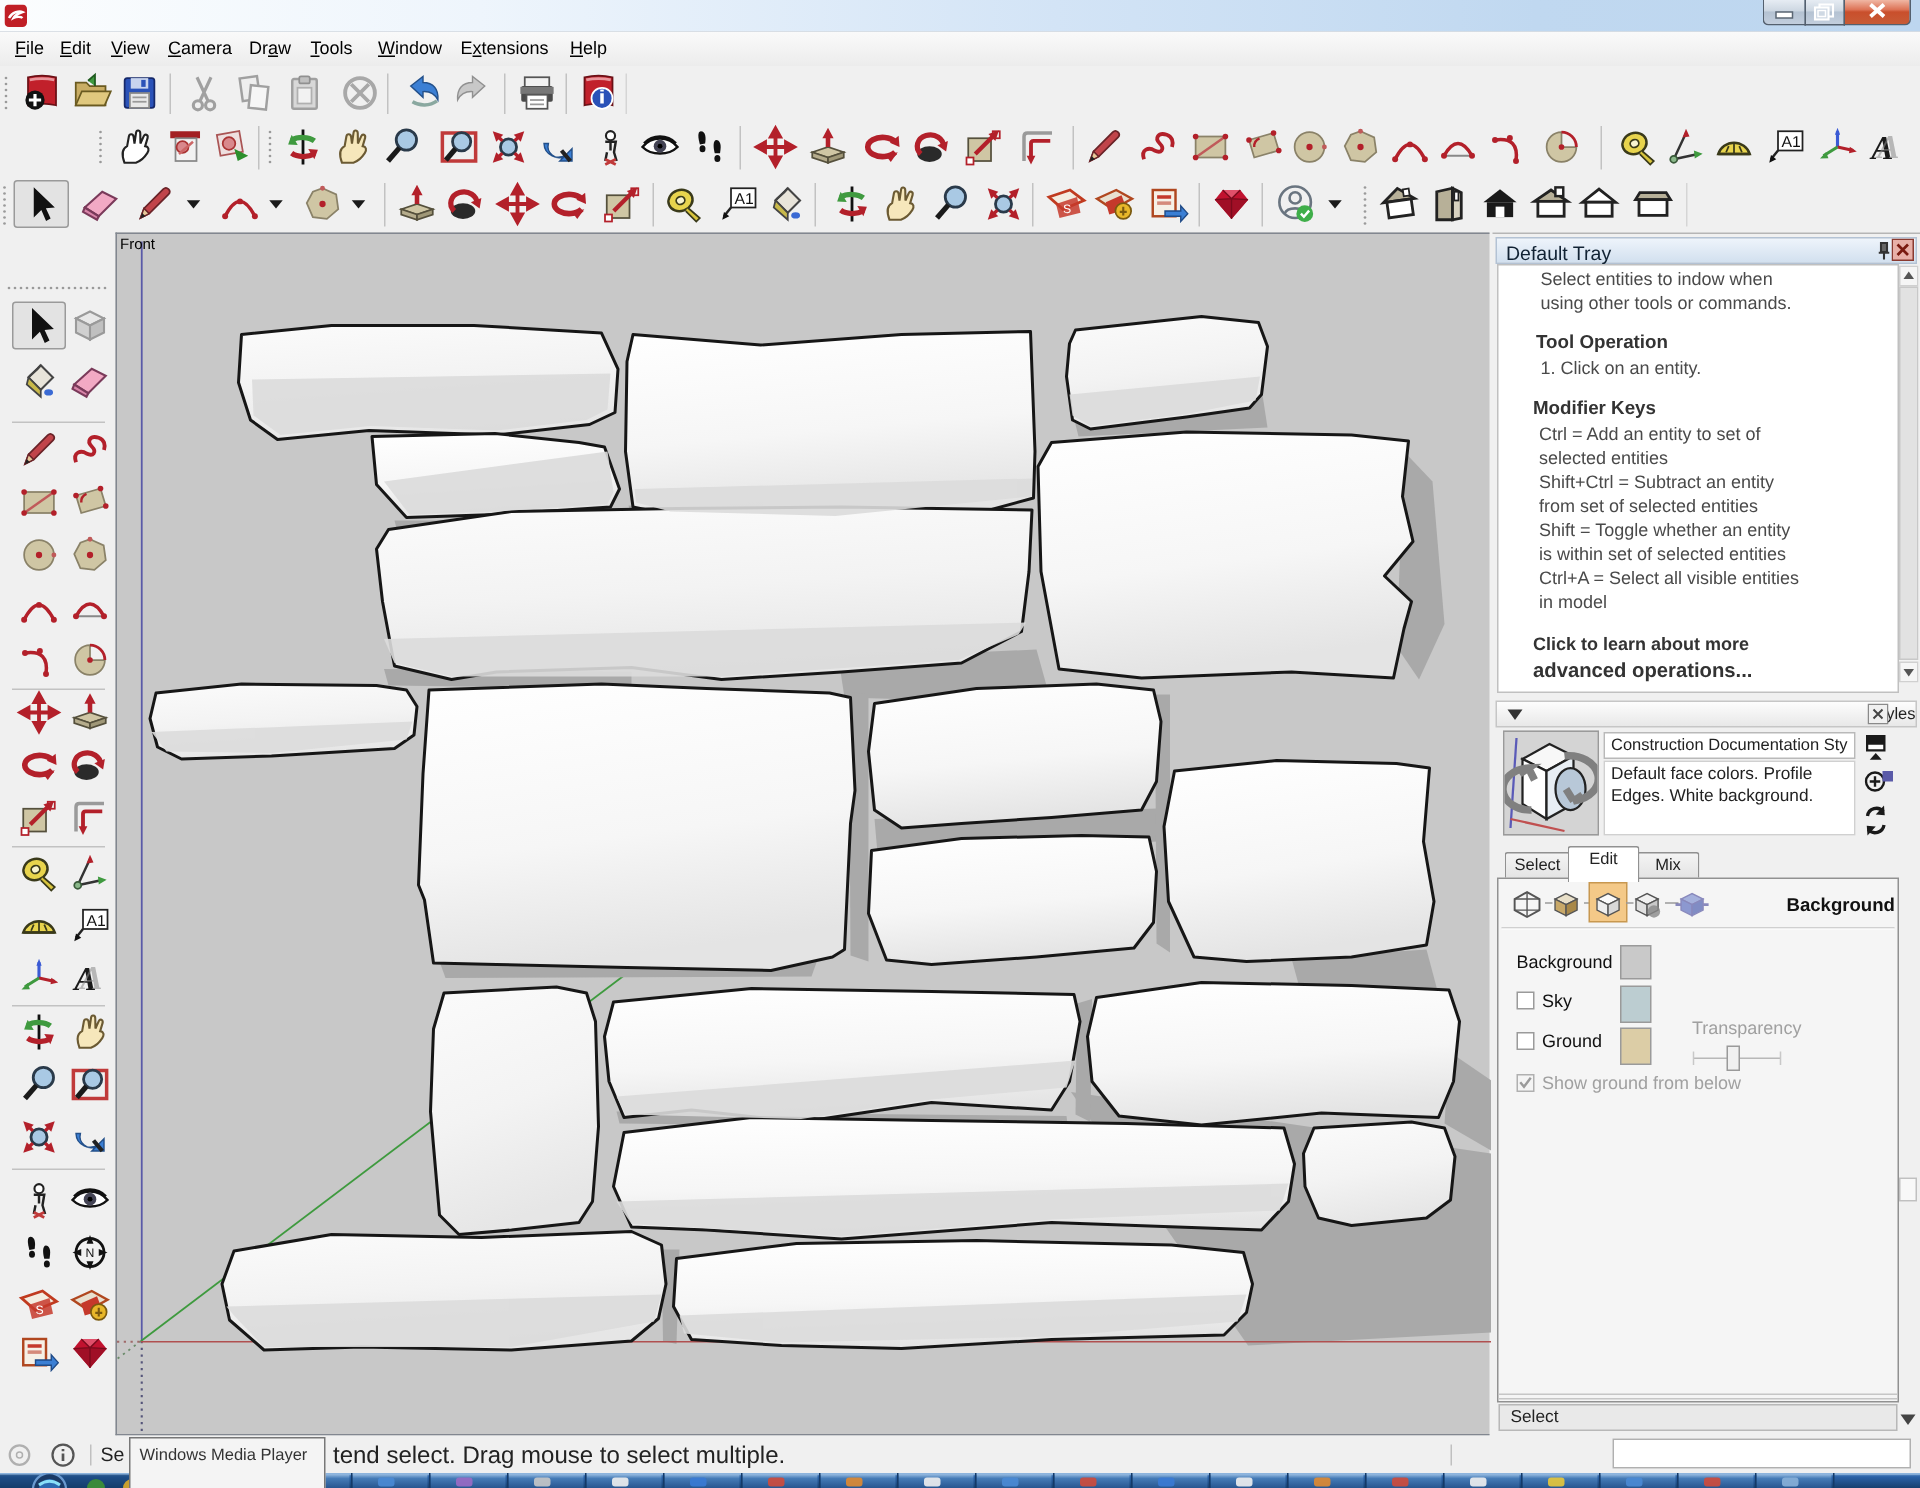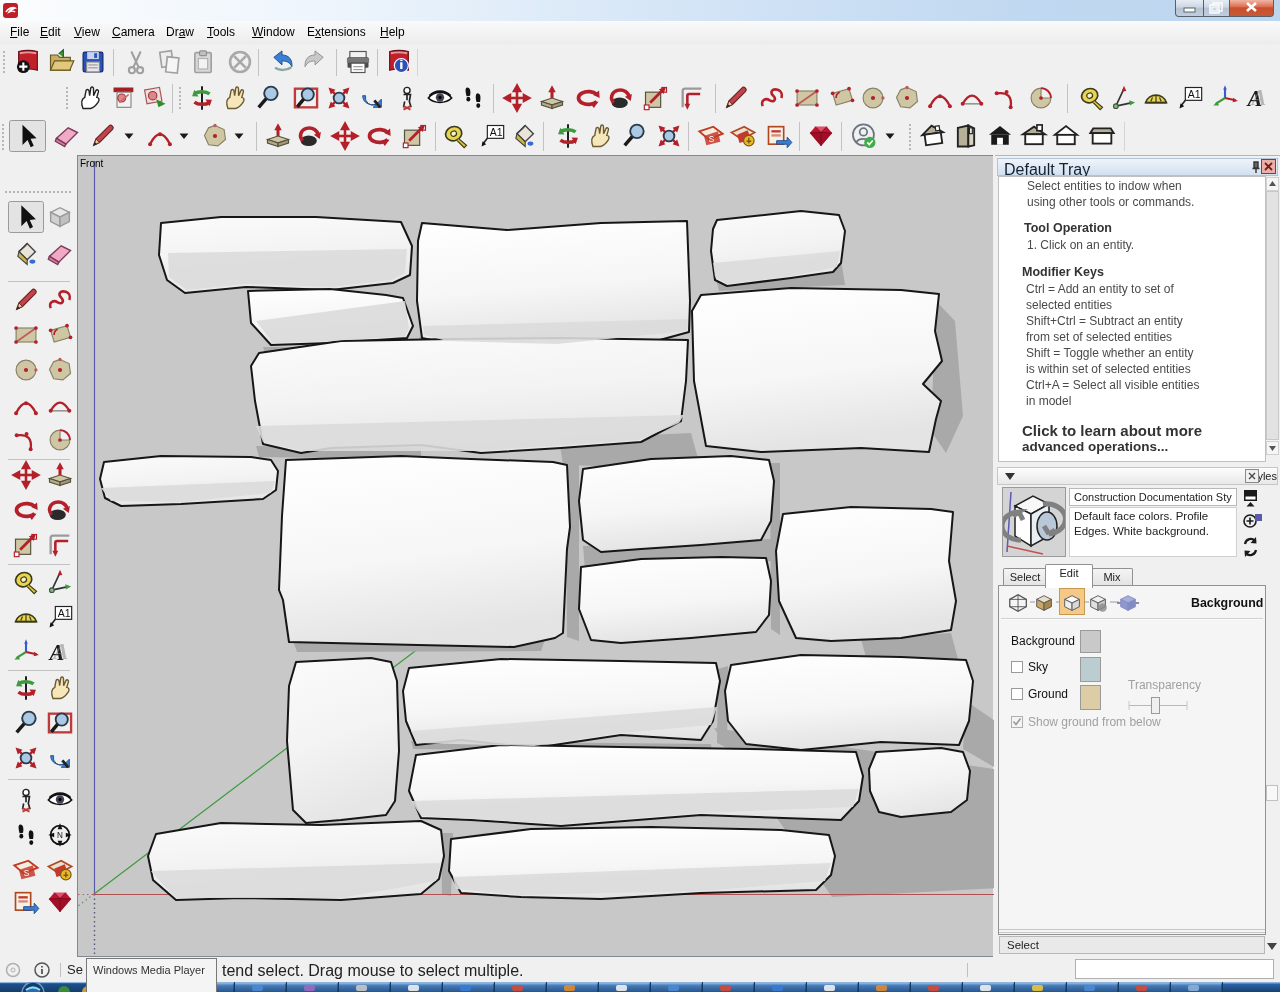--- a/index.html
+++ b/index.html
@@ -20,21 +20,21 @@
 #tb1{left:0;top:44px;width:1280px;height:36px;background:#f0f0f0;}
 #tb2{left:0;top:80px;width:1280px;height:37px;background:#f0f0f0;}
 #tb3{left:0;top:117px;width:1280px;height:38px;background:#f0f0f0;}
 
 #lefttb{left:0;top:155px;width:77px;height:802px;background:#f0f0f0;}
 
 #canvas{left:77px;top:155px;width:916px;height:802px;background:#c8c8c8;border:1px solid #828790;border-right:none;box-sizing:border-box;}
 #frontlbl{left:80px;top:158px;font-size:10px;color:#000;}
 
 #tray{left:995px;top:155px;width:285px;height:802px;background:#f0f0f0;border-top:1px solid #b5b5b5;box-sizing:border-box;}
-#traytitle{left:997px;top:157px;width:281px;height:18px;background:linear-gradient(#eef4fb,#d2e0ef);border:1px solid #b3c2d4;box-sizing:border-box;font-size:16px;color:#123;padding:2px 0 0 6px;}
+#traytitle{left:997px;top:157px;width:281px;height:18px;background:linear-gradient(#eef4fb,#d2e0ef);border:1px solid #b3c2d4;box-sizing:border-box;font-size:13px;color:#123;padding:2px 0 0 6px;}
 #instr{left:998px;top:176px;width:268px;height:286px;background:#fff;border:1px solid #c0c0c0;box-sizing:border-box;}
 .itx{position:absolute;font-size:12px;color:#4a4a4a;white-space:nowrap;}
 .itb{position:absolute;font-size:12.5px;font-weight:bold;color:#333;white-space:nowrap;}
 
 #styhead{left:997px;top:467px;width:281px;height:18px;background:linear-gradient(#fdfdfd,#e8e8e8);border:1px solid #c6c6c6;box-sizing:border-box;font-size:11px;color:#222;padding:2px 0 0 24px;text-align:right;}
 #styname{left:1069px;top:488px;width:168px;height:18px;background:#fff;border:1px solid #b9b9b9;box-sizing:border-box;font-size:11px;color:#222;padding:2px 14px 0 4px;overflow:hidden;white-space:nowrap;text-align:right;}
 #stydesc{left:1069px;top:507px;width:168px;height:50px;background:#fff;border:1px solid #d0d0d0;box-sizing:border-box;font-size:11.5px;color:#222;padding:1px 0 0 4px;line-height:15px;}
 #stythumb{left:1002px;top:487px;width:64px;height:70px;background:#d2d2d2;border:1px solid #9a9a9a;box-sizing:border-box;}
 
 .tab{position:absolute;font-size:11px;color:#222;text-align:center;border:1px solid #919191;border-bottom:none;border-radius:2px 2px 0 0;background:linear-gradient(#f4f4f4,#e2e2e2);}
@@ -955,21 +955,21 @@
   <div class="itx" style="left:1027px;top:238px">1. Click on an entity.</div>
   <div class="itb" style="left:1022px;top:265px">Modifier Keys</div>
   <div class="itx" style="left:1026px;top:282px">Ctrl = Add an entity to set of</div>
   <div class="itx" style="left:1026px;top:298px">selected entities</div>
   <div class="itx" style="left:1026px;top:314px">Shift+Ctrl = Subtract an entity</div>
   <div class="itx" style="left:1026px;top:330px">from set of selected entities</div>
   <div class="itx" style="left:1026px;top:346px">Shift = Toggle whether an entity</div>
   <div class="itx" style="left:1026px;top:362px">is within set of selected entities</div>
   <div class="itx" style="left:1026px;top:378px">Ctrl+A = Select all visible entities</div>
   <div class="itx" style="left:1026px;top:394px">in model</div>
-  <div class="itb" style="left:1022px;top:422px;font-size:15px">Click to learn about more</div>
+  <div class="itb" style="left:1022px;top:422px;font-size:12px">Click to learn about more</div>
   <div class="itb" style="left:1022px;top:439px;font-size:13.5px">advanced operations...</div>
   <svg class="abs" style="left:1266px;top:177px" width="13" height="278">
     <rect x="0" y="0" width="13" height="278" fill="#f2f2f2"></rect>
     <rect x="0.5" y="0.5" width="12" height="13" fill="#f5f5f5" stroke="#d0d0d0"></rect>
     <path d="M6.5 4 L10 9 L3 9 Z" fill="#555"></path>
     <rect x="0.5" y="14.5" width="12" height="248" fill="#e2e2e2" stroke="#c8c8c8"></rect>
     <rect x="0.5" y="264.5" width="12" height="13" fill="#f5f5f5" stroke="#d0d0d0"></rect>
     <path d="M6.5 274 L10 269 L3 269 Z" fill="#555"></path>
   </svg>
   <div class="abs" id="styhead">Styles</div>

